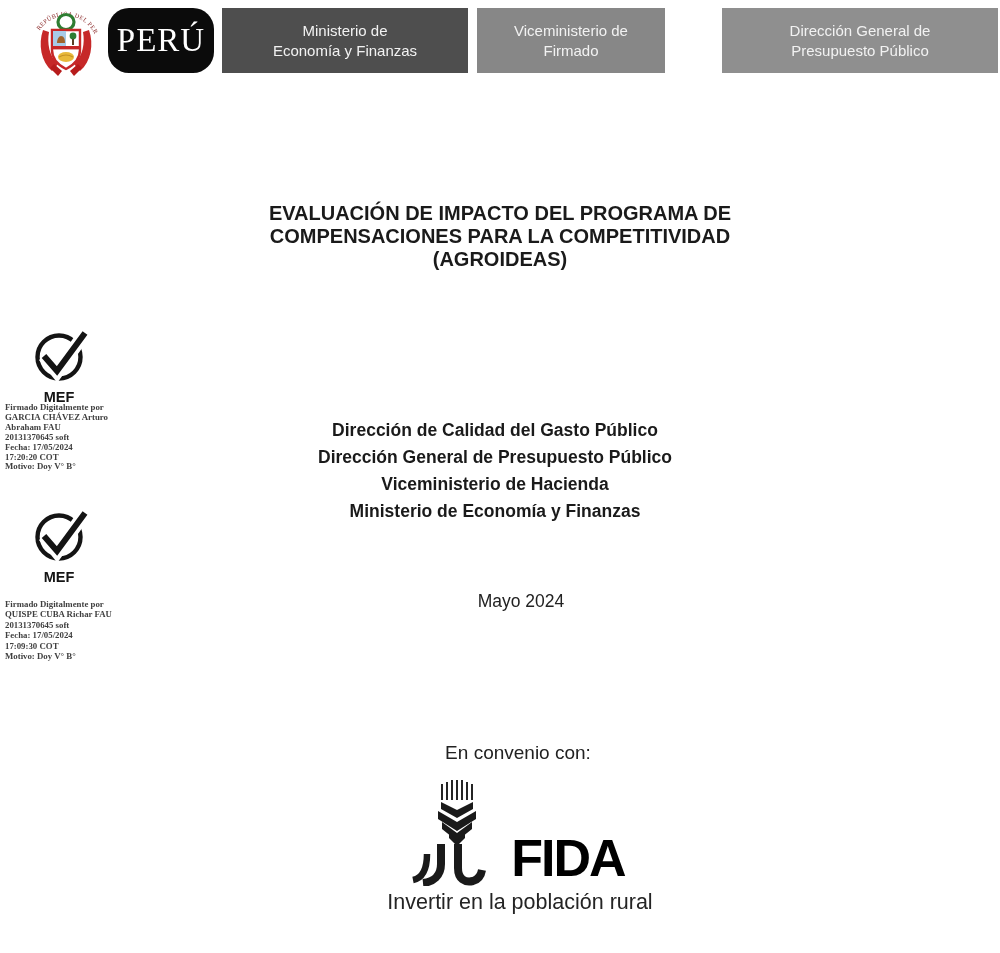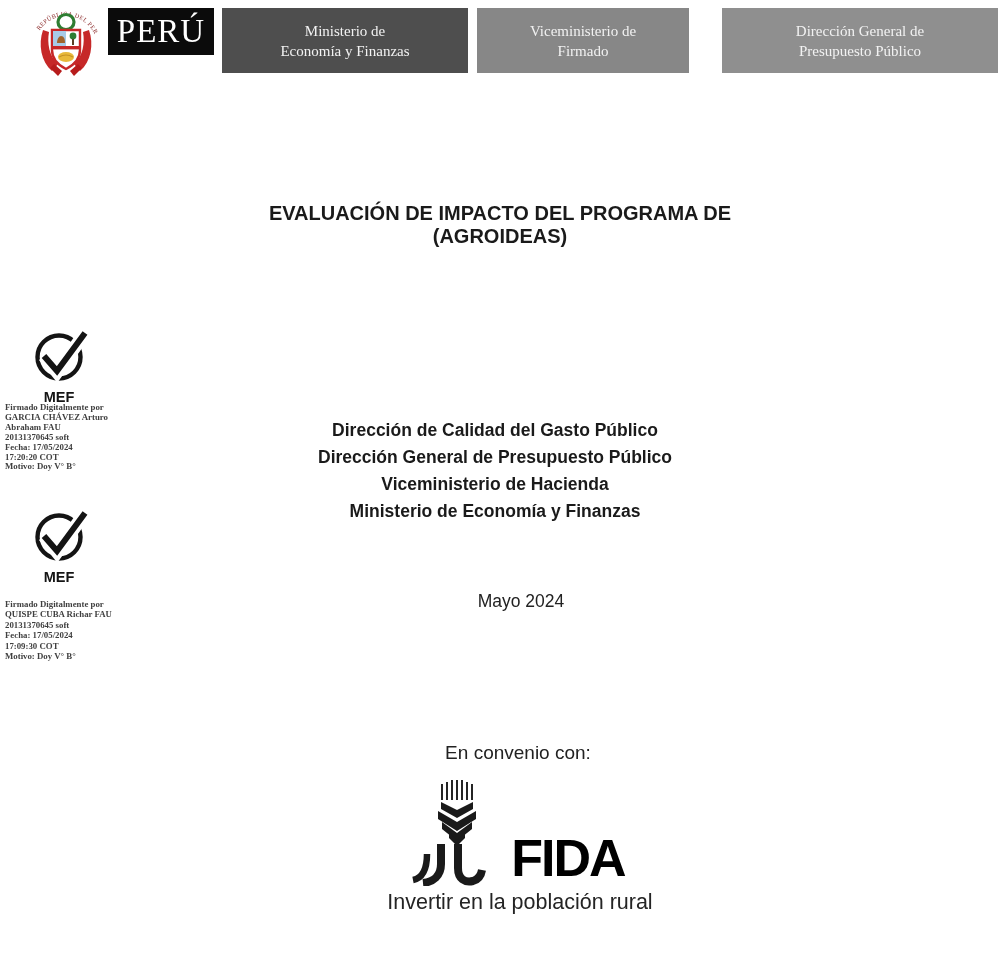--- a/index.html
+++ b/index.html
@@ -1,28 +1,28 @@
 <!DOCTYPE html>
 <html><head>
 <meta charset="utf-8">
 <style>
   html,body{margin:0;padding:0;background:#ffffff;}
   .page{position:relative;width:1000px;height:953px;background:#ffffff;overflow:hidden;
         font-family:"Liberation Sans",sans-serif;color:#1c1c1c;}
 
   
   .emblem{position:absolute;left:28px;top:2px;width:76px;height:84px;}
-  .country-box{position:absolute;left:108px;top:8px;width:106px;height:47px;background:#0b0b0b;
-               display:flex;align-items:center;justify-content:center;}
+  .country-box{position:absolute;left:108px;top:8px;width:106px;height:65px;background:#0b0b0b;
+               display:flex;align-items:center;justify-content:center;border-radius:21px;}
   .country-box span{font-family:"Liberation Serif",serif;font-size:33px;color:#ffffff;letter-spacing:1px;}
   .gov-box{position:absolute;top:8px;height:65px;display:flex;flex-direction:column;
            align-items:center;justify-content:center;text-align:center;}
-  .gov-box .l{font-family:Liberation Serif, serif;font-size:15px;line-height:20px;color:#f2f2f2;}
+  .gov-box .l{font-family:Liberation Sans, sans-serif;font-size:15px;line-height:20px;color:#f2f2f2;}
   .box-1{left:222px;width:246px;background:#4e4e4e;}
-  .box-2{left:477px;width:212px;background:#878787;}
+  .box-2{left:477px;width:188px;background:#878787;}
   .box-3{left:722px;width:276px;background:#8f8f8f;}
 
   
   .doc-title{position:absolute;left:0;right:0;top:202px;text-align:center;
              font-size:20px;font-weight:bold;line-height:23px;color:#1a1a1a;}
 
   
   .seal{position:absolute;width:64px;height:80px;}
   .seal-1{left:30px;top:326px;}
   .seal-2{left:30px;top:506px;}
@@ -95,20 +95,21 @@
       <div class="l">Firmado</div>
     </div>
     <div class="gov-box box-3">
       <div class="l">Dirección General de</div>
       <div class="l">Presupuesto Público</div>
     </div>
   </div>
 
   <div class="doc-title">
     <div>EVALUACIÓN DE IMPACTO DEL PROGRAMA DE</div>
+    <div>COMPENSACIONES PARA LA COMPETITIVIDAD</div>
     <div>(AGROIDEAS)</div>
   </div>
 
   <svg class="seal seal-1" viewBox="0 0 64 80">
     <circle cx="29" cy="31" r="21.5" fill="none" stroke="#141414" stroke-width="4.4"></circle>
     <polyline points="14,30 27,46 55,7" fill="none" stroke="#ffffff" stroke-width="13"></polyline>
     <polyline points="14,30 27,45 55,7" fill="none" stroke="#141414" stroke-width="6" stroke-linejoin="miter"></polyline>
     <text x="29" y="76" text-anchor="middle" font-size="14.5" font-weight="bold" fill="#141414" font-family="Liberation Sans,sans-serif">MEF</text>
   </svg>
   <div class="sig-text sig-text-1">

